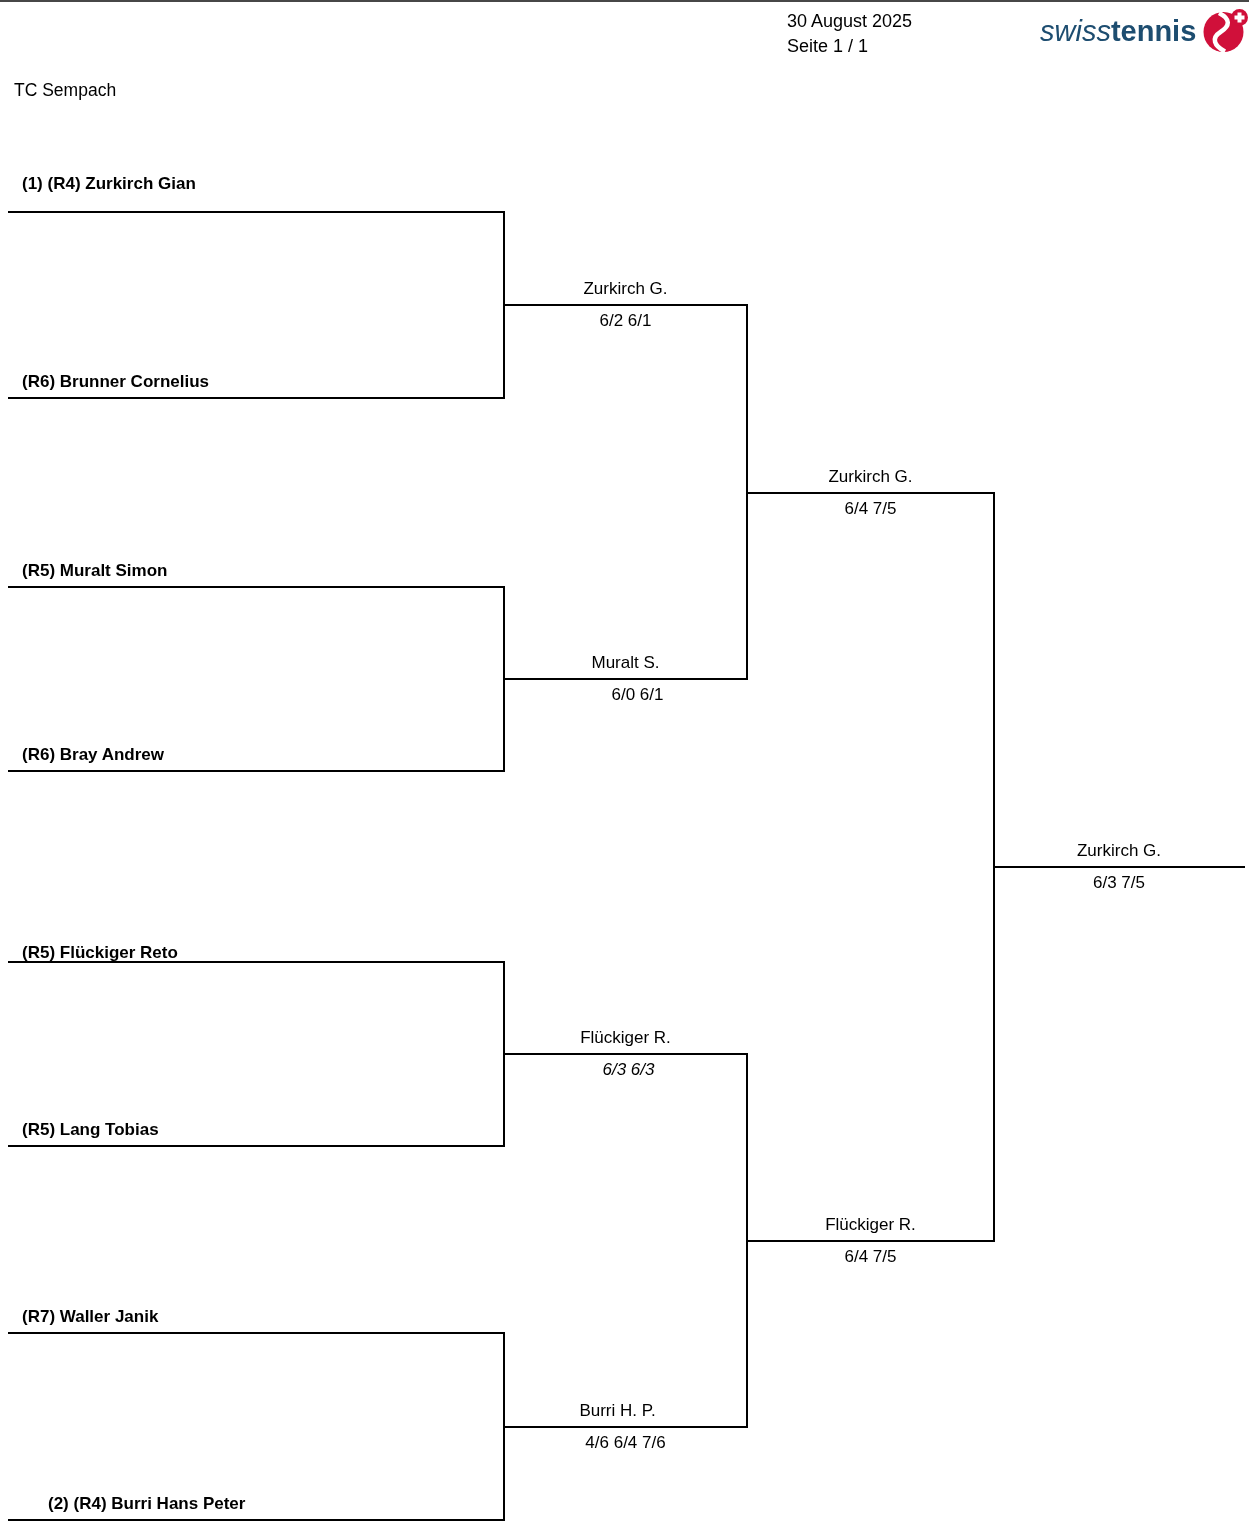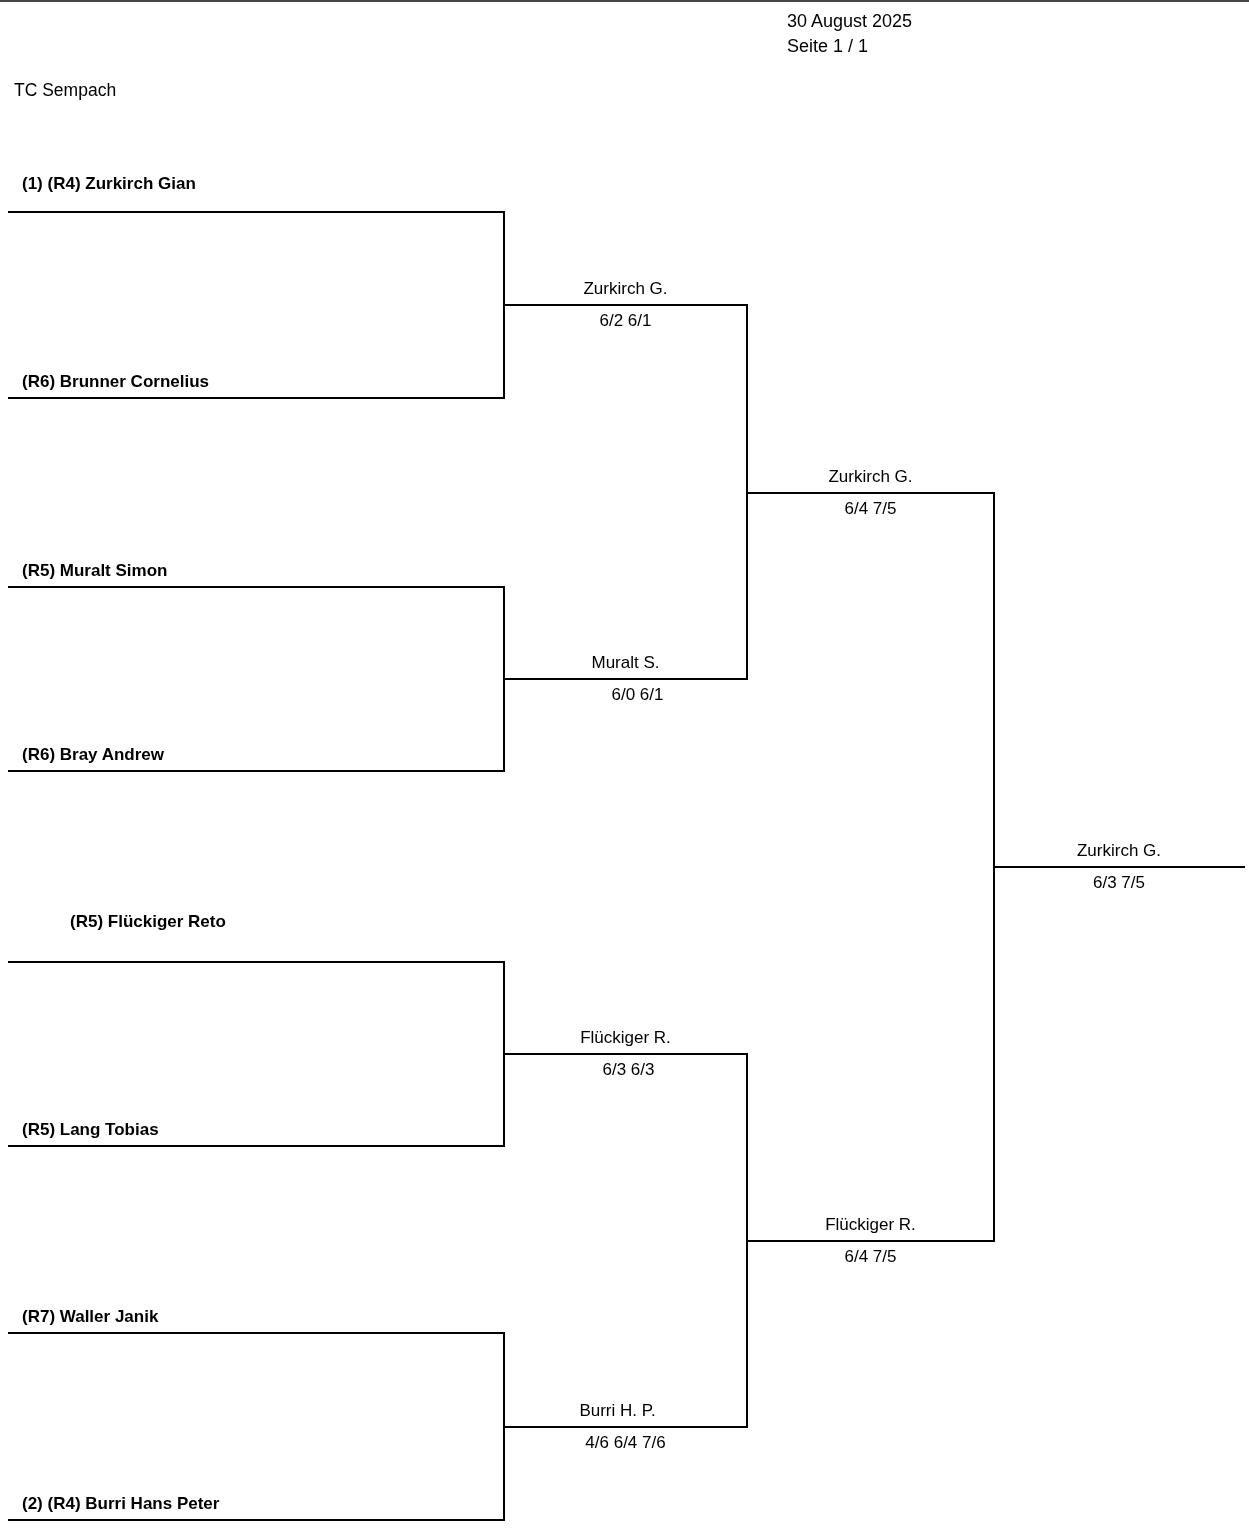--- a/index.html
+++ b/index.html
@@ -28,20 +28,31 @@
 <body>
 
 <div class="page">
   <div class="topstrip"></div>
 
   <div class="club">TC Sempach</div>
   <div class="meta">
     <div>30 August 2025</div>
     <div>Seite 1 / 1</div>
   </div>
+  <div class="logo">
+    <span class="swiss" style="color: rgb(29, 77, 112);">swiss</span>
+      <span class="tennis" style="color: rgb(29, 77, 112);">tennis</span>
+    <svg width="45" height="46" viewBox="0 0 45 46">
+      <circle cx="20.5" cy="24" r="20" fill="#d0103a"></circle>
+      <path d="M 16 5 C 28 11, 27 18, 17.5 24 C 8 30, 11 38, 22 43.5" fill="none" stroke="#ffffff" stroke-width="4.5"></path>
+      <circle cx="36.5" cy="9.5" r="8.5" fill="#d0103a"></circle>
+      <rect x="31.5" y="7.5" width="10" height="4" fill="#ffffff"></rect>
+      <rect x="34.5" y="4.5" width="4" height="10" fill="#ffffff"></rect>
+    </svg>
+  </div>
 
   <div class="hl" style="left:8px;top:211px;width:497px;"></div>
   <div class="hl" style="left:8px;top:397px;width:497px;"></div>
   <div class="hl" style="left:8px;top:586px;width:497px;"></div>
   <div class="hl" style="left:8px;top:770px;width:497px;"></div>
   <div class="hl" style="left:8px;top:961px;width:497px;"></div>
   <div class="hl" style="left:8px;top:1145px;width:497px;"></div>
   <div class="hl" style="left:8px;top:1332px;width:497px;"></div>
   <div class="hl" style="left:8px;top:1519px;width:497px;"></div>
 
@@ -61,31 +72,31 @@
   <div class="hl" style="left:746px;top:492px;width:249px;"></div>
   <div class="hl" style="left:746px;top:1240px;width:249px;"></div>
 
   <div class="vl" style="left:993px;top:492px;height:750px;"></div>
   <div class="hl" style="left:993px;top:866px;width:252px;"></div>
 
   <div class="pl" style="top:172px;">(1) (R4) Zurkirch Gian</div>
   <div class="pl" style="top:370px;">(R6) Brunner Cornelius</div>
   <div class="pl" style="top:559px;">(R5) Muralt Simon</div>
   <div class="pl" style="top:743px;">(R6) Bray Andrew</div>
-  <div class="pl" style="top:910px;margin-left:48px;">(R5) Flückiger Reto</div>
+  <div class="pl" style="top:941px;">(R5) Flückiger Reto</div>
   <div class="pl" style="top:1118px;">(R5) Lang Tobias</div>
   <div class="pl" style="top:1305px;">(R7) Waller Janik</div>
-  <div class="pl" style="top:1492px;">(2) (R4) Burri Hans Peter</div>
+  <div class="pl" style="top:1492px;margin-left:26px;">(2) (R4) Burri Hans Peter</div>
 
   <div class="win" style="left:503px;width:245px;top:277px;">Zurkirch G.</div>
   <div class="score" style="left:503px;width:245px;top:309px;">6/2 6/1</div>
   <div class="win" style="left:503px;width:245px;top:651px;">Muralt S.</div>
   <div class="score" style="left:503px;width:245px;top:683px;margin-left:12px;">6/0 6/1</div>
   <div class="win" style="left:503px;width:245px;top:1026px;">Flückiger R.</div>
-  <div class="score" style="left:503px;width:251px;top:1058px;">6/3 6/3</div>
+  <div class="score" style="left:503px;width:251px;top:1058px;font-style:italic;">6/3 6/3</div>
   <div class="win" style="left:503px;width:229px;top:1399px;">Burri H. P.</div>
   <div class="score" style="left:503px;width:245px;top:1431px;">4/6 6/4 7/6</div>
 
   <div class="win" style="left:746px;width:249px;top:465px;">Zurkirch G.</div>
   <div class="score" style="left:746px;width:249px;top:497px;">6/4 7/5</div>
   <div class="win" style="left:746px;width:249px;top:1213px;">Flückiger R.</div>
   <div class="score" style="left:746px;width:249px;top:1245px;">6/4 7/5</div>
 
   <div class="win" style="left:993px;width:252px;top:839px;">Zurkirch G.</div>
   <div class="score" style="left:993px;width:252px;top:871px;">6/3 7/5</div>

